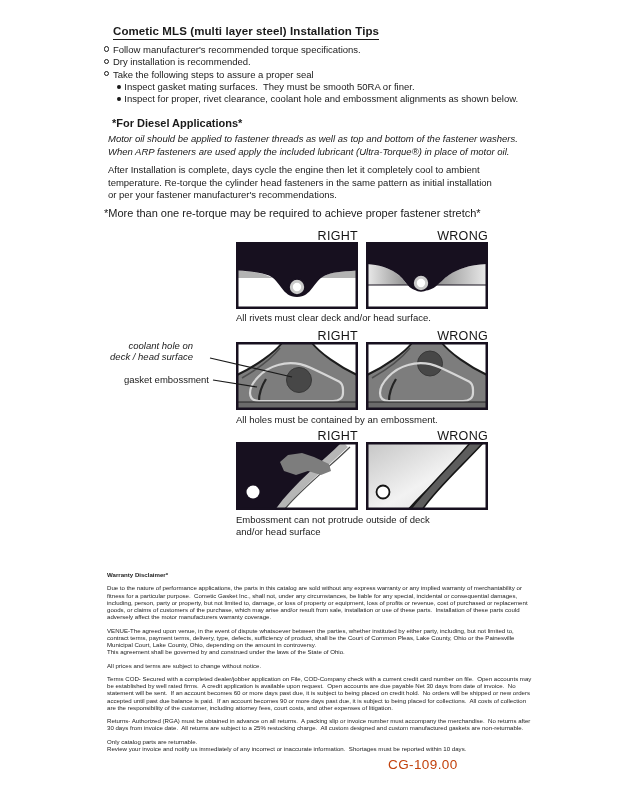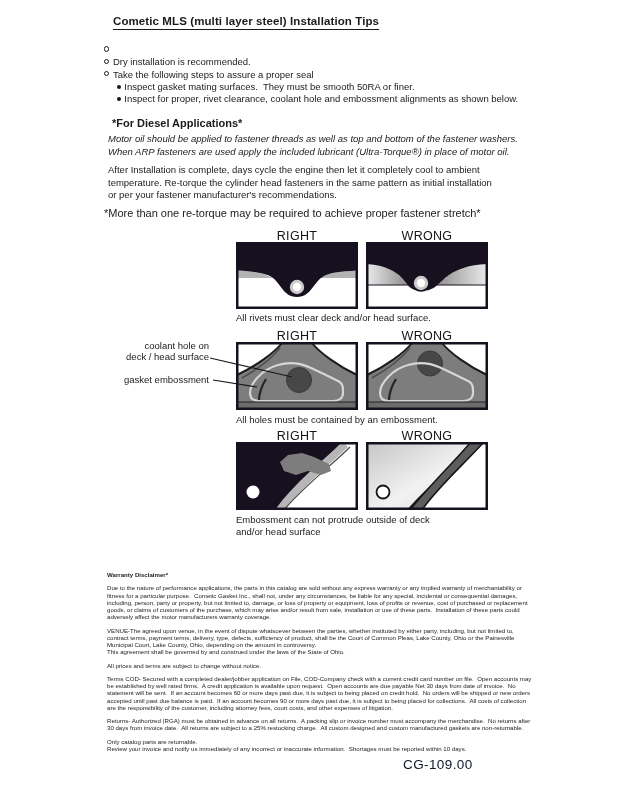--- a/index.html
+++ b/index.html
@@ -2,58 +2,58 @@
 <html><head>
 <meta charset="utf-8">
 <style>
   html,body{margin:0;padding:0;background:#ffffff;}
   .page{
     position:relative;width:618px;height:800px;background:#ffffff;overflow:hidden;
     font-family:"Liberation Sans","DejaVu Sans",sans-serif;color:#1a1a1a;
   }
   .abs{position:absolute;}
   .title{
-    left:113px;top:15px;font-size:11.5px;font-weight:bold;letter-spacing:.1px;
+    left:113px;top:25px;font-size:11.5px;font-weight:bold;letter-spacing:.1px;
     border-bottom:1.4px solid #1a1a1a;padding-bottom:1.5px;display:inline-block;
   }
   .bullets{left:104px;top:44px;list-style:none;margin:0;padding:0;
     font-size:9.5px;line-height:12.3px;}
   .bullets li{white-space:pre;}
   .bullets li.sub{margin-left:13px;}
   .ring{display:inline-block;width:3.4px;height:3.4px;border:1px solid #1a1a1a;
     border-radius:50%;margin-right:3.5px;vertical-align:1.2px;}
   .dot{display:inline-block;width:3.8px;height:3.8px;background:#1a1a1a;
     border-radius:50%;margin-right:3.5px;vertical-align:1.2px;}
   .diesel-h{left:112px;top:117px;font-size:11px;font-weight:bold;}
   .para{font-size:9.5px;line-height:12.6px;white-space:pre;}
   .p1{left:108px;top:133px;font-style:italic;}
   .p2{left:108px;top:164px;}
   .note{left:104px;top:207px;font-size:11px;white-space:pre;}
-  .rw-label{width:122px;text-align:center;font-size:12.5px;font-weight:500;
+  .rw-label{width:122px;text-align:right;font-size:12.5px;font-weight:500;
     letter-spacing:.3px;color:#141414;}
   .caption{left:236px;font-size:9.5px;line-height:11.5px;white-space:pre-line;}
   .ann{font-size:9.5px;line-height:11px;text-align:right;white-space:pre-line;}
-  .ann-coolant{left:79px;top:340px;width:130px;}
+  .ann-coolant{left:63px;top:340px;width:130px;font-style:italic;}
   .ann-gasket{left:79px;top:374px;width:130px;}
   .overlay{position:absolute;left:0;top:0;pointer-events:none;}
   .warranty{left:107px;top:571px;width:440px;font-size:6.1px;line-height:7.25px;color:#222;}
   .warranty p{margin:0 0 6px 0;white-space:pre;}
   .warranty .w-head{font-weight:bold;margin-bottom:6px;white-space:pre;}
-  .page-code{left:388px;top:757px;font-size:13.5px;letter-spacing:.4px;color:#0f172a;margin-left:15px;}
+  .page-code{left:388px;top:757px;font-size:13.5px;letter-spacing:.4px;color:#c2410c;}
   svg{display:block;}
 </style>
 </head>
 <body>
 
 <div class="page">
 
   <div class="abs title">Cometic MLS (multi layer steel) Installation Tips</div>
 
   <ul class="abs bullets">
-    <li><span class="ring"></span></li>
+    <li><span class="ring"></span><span>Follow manufacturer's recommended torque specifications.</span></li>
     <li><span class="ring"></span><span>Dry installation is recommended.</span></li>
     <li><span class="ring"></span><span>Take the following steps to assure a proper seal</span></li>
     <li class="sub"><span class="dot"></span><span>Inspect gasket mating surfaces.  They must be smooth 50RA or finer.</span></li>
     <li class="sub"><span class="dot"></span><span>Inspect for proper, rivet clearance, coolant hole and embossment alignments as shown below.</span></li>
   </ul>
 
   <div class="abs diesel-h">*For Diesel Applications*</div>
   <div class="abs para p1">Motor oil should be applied to fastener threads as well as top and bottom of the fastener washers.
 When ARP fasteners are used apply the included lubricant (Ultra-Torque®) in place of motor oil.</div>
   <div class="abs para p2">After Installation is complete, days cycle the engine then let it completely cool to ambient

